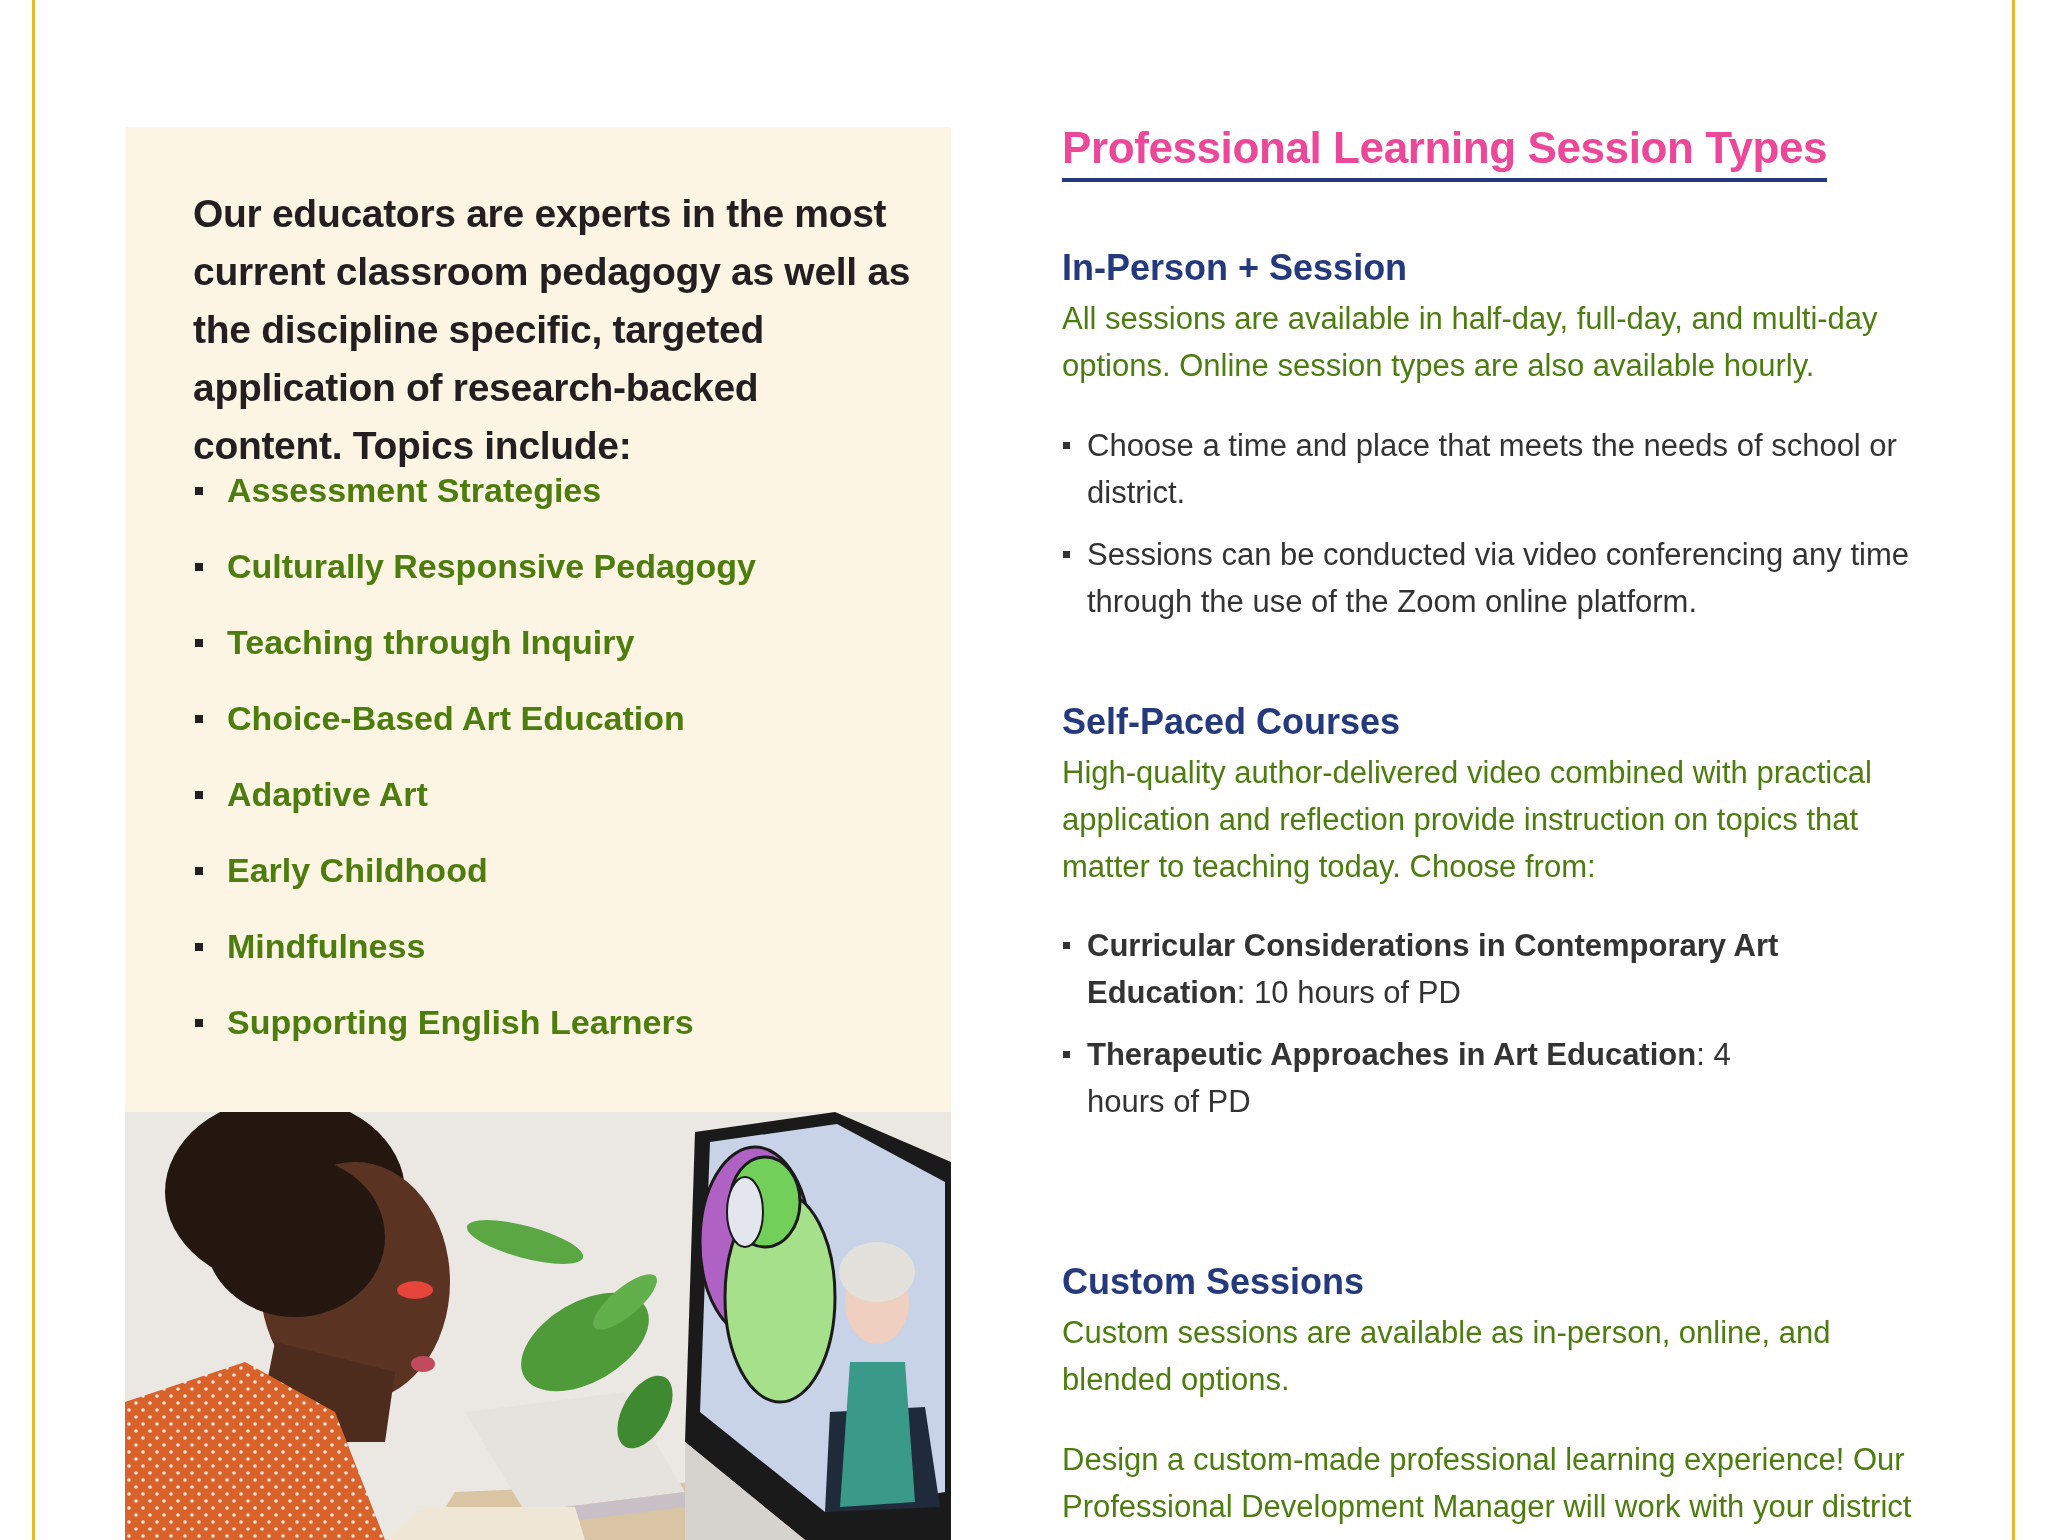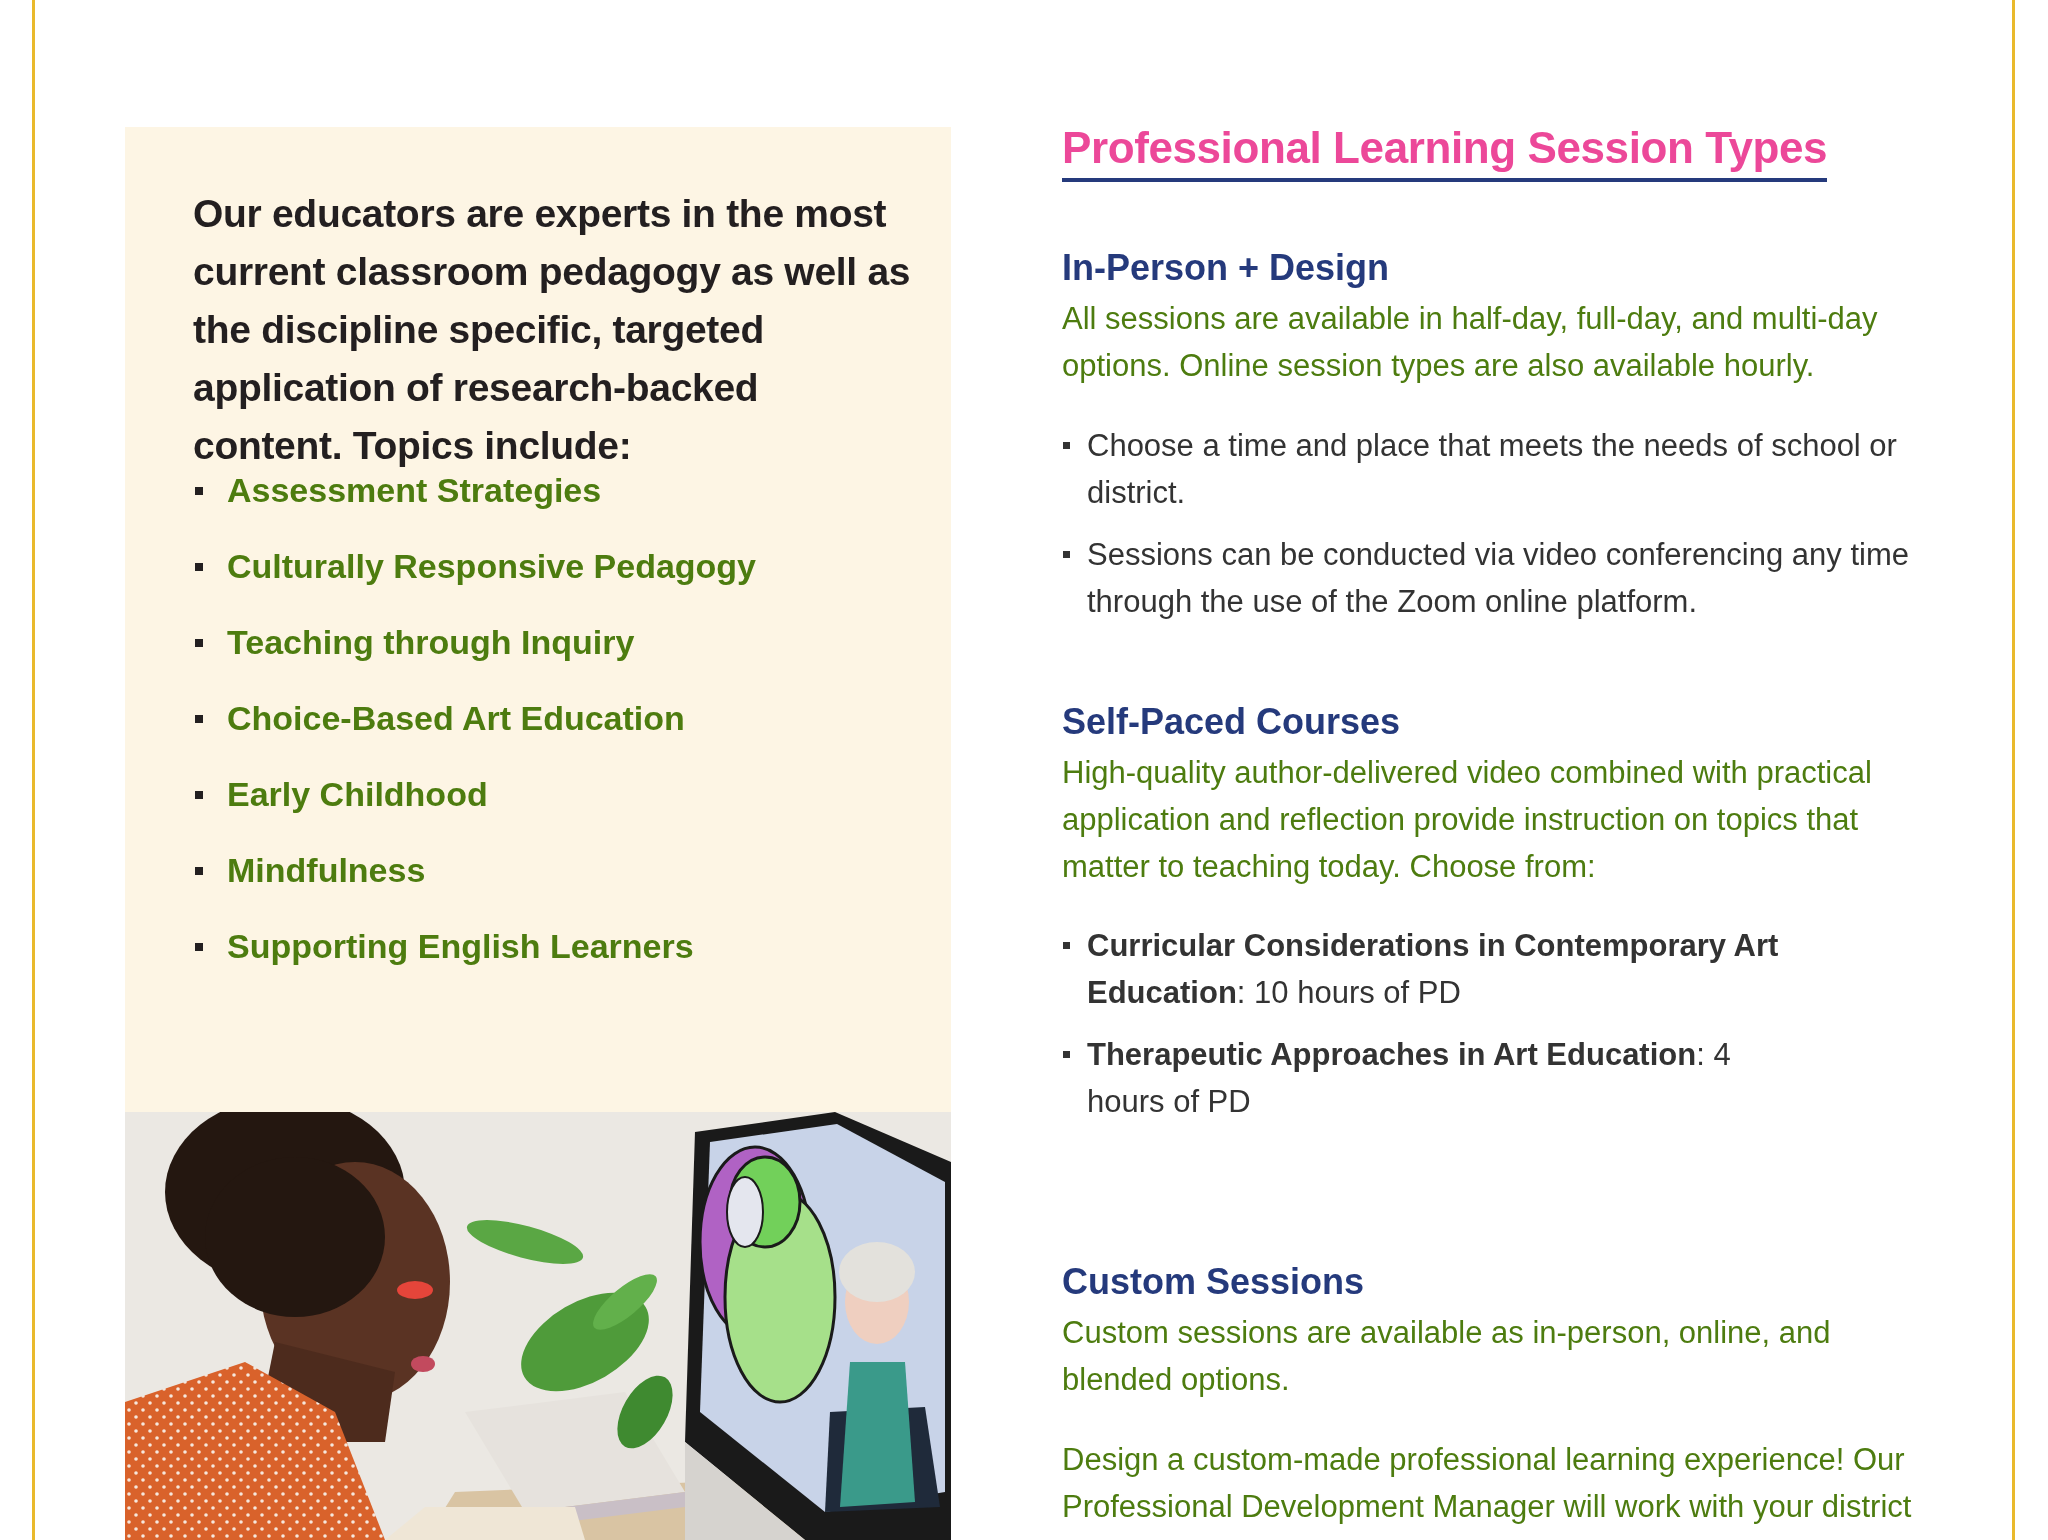--- a/index.html
+++ b/index.html
@@ -149,20 +149,21 @@
 <div class="border-line border-left"></div>
 <div class="border-line border-right"></div>
 
 <div class="left-panel">
   <div class="intro">Our educators are experts in the most current classroom pedagogy as well as the discipline specific, targeted application of research-backed content. Topics include:</div>
   <ul class="topics">
     <li><span class="bullet-sq"></span><span>Assessment Strategies</span></li>
     <li><span class="bullet-sq"></span><span>Culturally Responsive Pedagogy</span></li>
     <li><span class="bullet-sq"></span><span>Teaching through Inquiry</span></li>
     <li><span class="bullet-sq"></span><span>Choice-Based Art Education</span></li>
+    <li><span class="bullet-sq"></span><span>Adaptive Art</span></li>
     <li><span class="bullet-sq"></span><span>Early Childhood</span></li>
     <li><span class="bullet-sq"></span><span>Mindfulness</span></li>
     <li><span class="bullet-sq"></span><span>Supporting English Learners</span></li>
   </ul>
 </div>
 
 <div class="photo">
   <svg width="826" height="428" viewBox="0 0 826 428" xmlns="http://www.w3.org/2000/svg">
     <defs>
       <pattern id="dots" width="14" height="14" patternUnits="userSpaceOnUse">
@@ -213,21 +214,21 @@
 
     <polygon points="0,290 120,250 210,300 260,428 0,428" fill="url(#dots)"></polygon>
 
     <polygon points="260,428 300,395 450,395 460,428" fill="#efe6d6"></polygon>
   </svg>
 </div>
 
 <div class="right-col">
   <div class="main-title">Professional Learning Session Types</div>
 
-  <div class="sec-title" style="top:246px;">In-Person + Design</div>
+  <div class="sec-title" style="top:246px;">In-Person + Session</div>
   <div class="para" style="top:295px;">All sessions are available in half-day, full-day, and multi-day options. Online session types are also available hourly.</div>
   <ul class="blist" style="top:422px;">
     <li style="margin-bottom:15px;"><span class="bullet-sq"></span><span>Choose a time and place that meets the needs of school or district.</span></li>
     <li><span class="bullet-sq"></span><span>Sessions can be conducted via video conferencing any time through the use of the Zoom online platform.</span></li>
   </ul>
 
   <div class="sec-title" style="top:700px;">Self-Paced Courses</div>
   <div class="para" style="top:749px; width:820px;">High-quality author-delivered video combined with practical application and reflection provide instruction on topics that matter to teaching today. Choose from:</div>
   <ul class="blist" style="top:922px; width:760px;">
     <li style="margin-bottom:15px;"><span class="bullet-sq"></span><b>Curricular Considerations in Contemporary Art Education</b><span>: 10 hours of PD</span></li>

